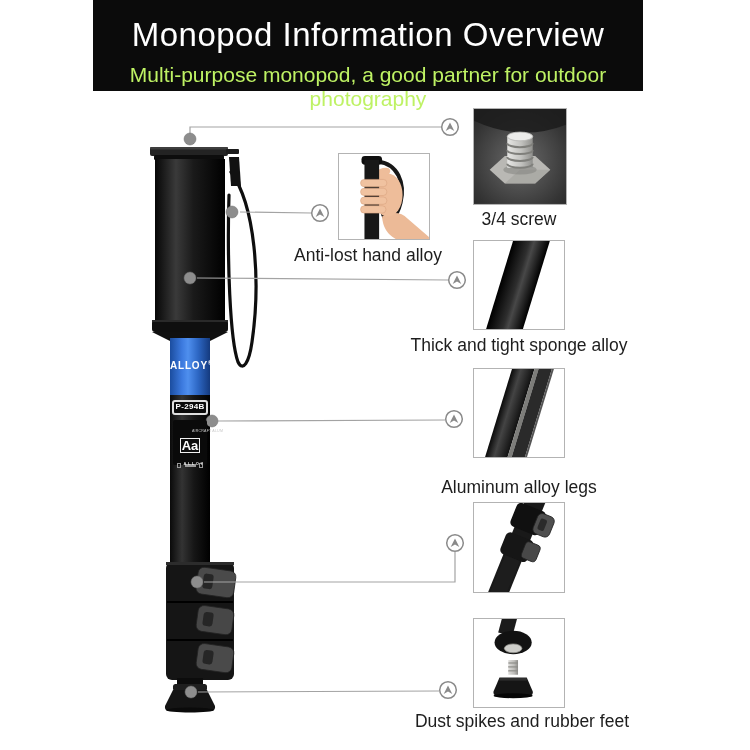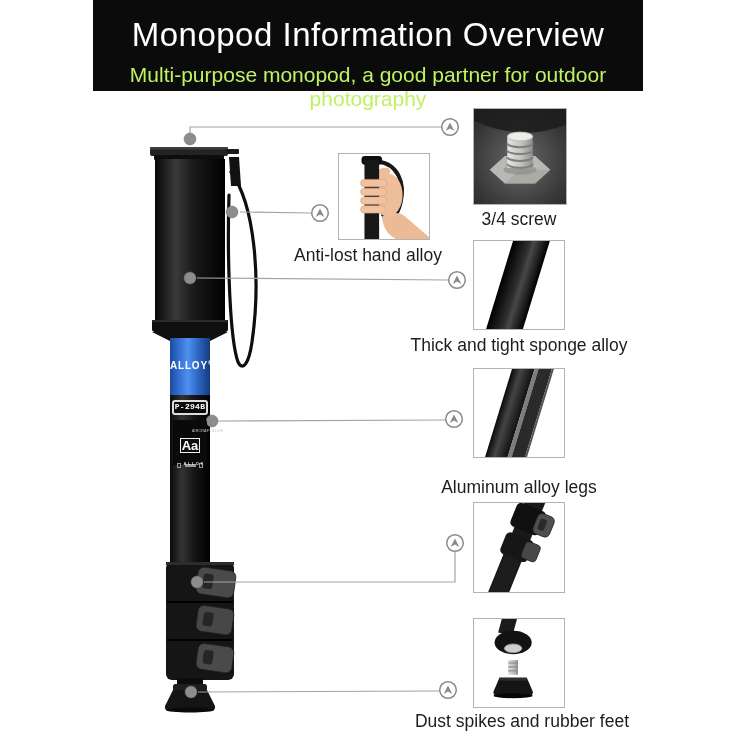--- a/index.html
+++ b/index.html
@@ -36,21 +36,21 @@
   #lbl-feet  {left:397px;top:711px;width:250px;}
 
   
   .brand-label{position:absolute;left:170px;top:338px;width:40px;height:57px;
     background:linear-gradient(90deg,#1b4d9f 0%,#3c7adf 30%,#4f8fee 45%,#2d67c4 70%,#143a7e 100%);
     color:#fff;text-align:center;}
   .brand-label .brand{padding-top:22px;font-size:10px;font-weight:700;letter-spacing:.8px;}
   .brand-label sup{font-size:5px;vertical-align:super;}
   .model-chip{position:absolute;left:172px;top:400px;width:36px;height:15px;box-sizing:border-box;
     border:2px solid #dedede;border-radius:3px;background:#0a0a0a;color:#fff;
-    font-size:8px;font-weight:700;text-align:center;line-height:10px;letter-spacing:.3px;font-family:Liberation Mono, monospace;}
+    font-size:8px;font-weight:700;text-align:center;line-height:10px;letter-spacing:.3px;}
   .spec-chip{position:absolute;left:173px;top:420px;width:34px;height:45px;box-sizing:border-box;
     background:#0a0a0a;border-radius:2px;color:#fff;text-align:center;padding-top:2px;}
   .spec-top{height:6px;overflow:visible;}
   .spec-top span{display:inline-block;font-size:8px;letter-spacing:.4px;color:#c9c9c9;
     transform:scale(.45);transform-origin:center top;white-space:nowrap;}
   .spec-aa{width:18px;height:13px;border:1px solid #f0f0f0;margin:10px auto 0 auto;
     font-size:13px;font-weight:700;line-height:13px;background:#0e0e0e;}
   .spec-alloy{height:6px;overflow:visible;margin-top:1px;}
   .spec-alloy span{display:inline-block;font-size:8px;font-weight:700;letter-spacing:3px;color:#e8e8e8;
     transform:scale(.5);transform-origin:center top;white-space:nowrap;}

